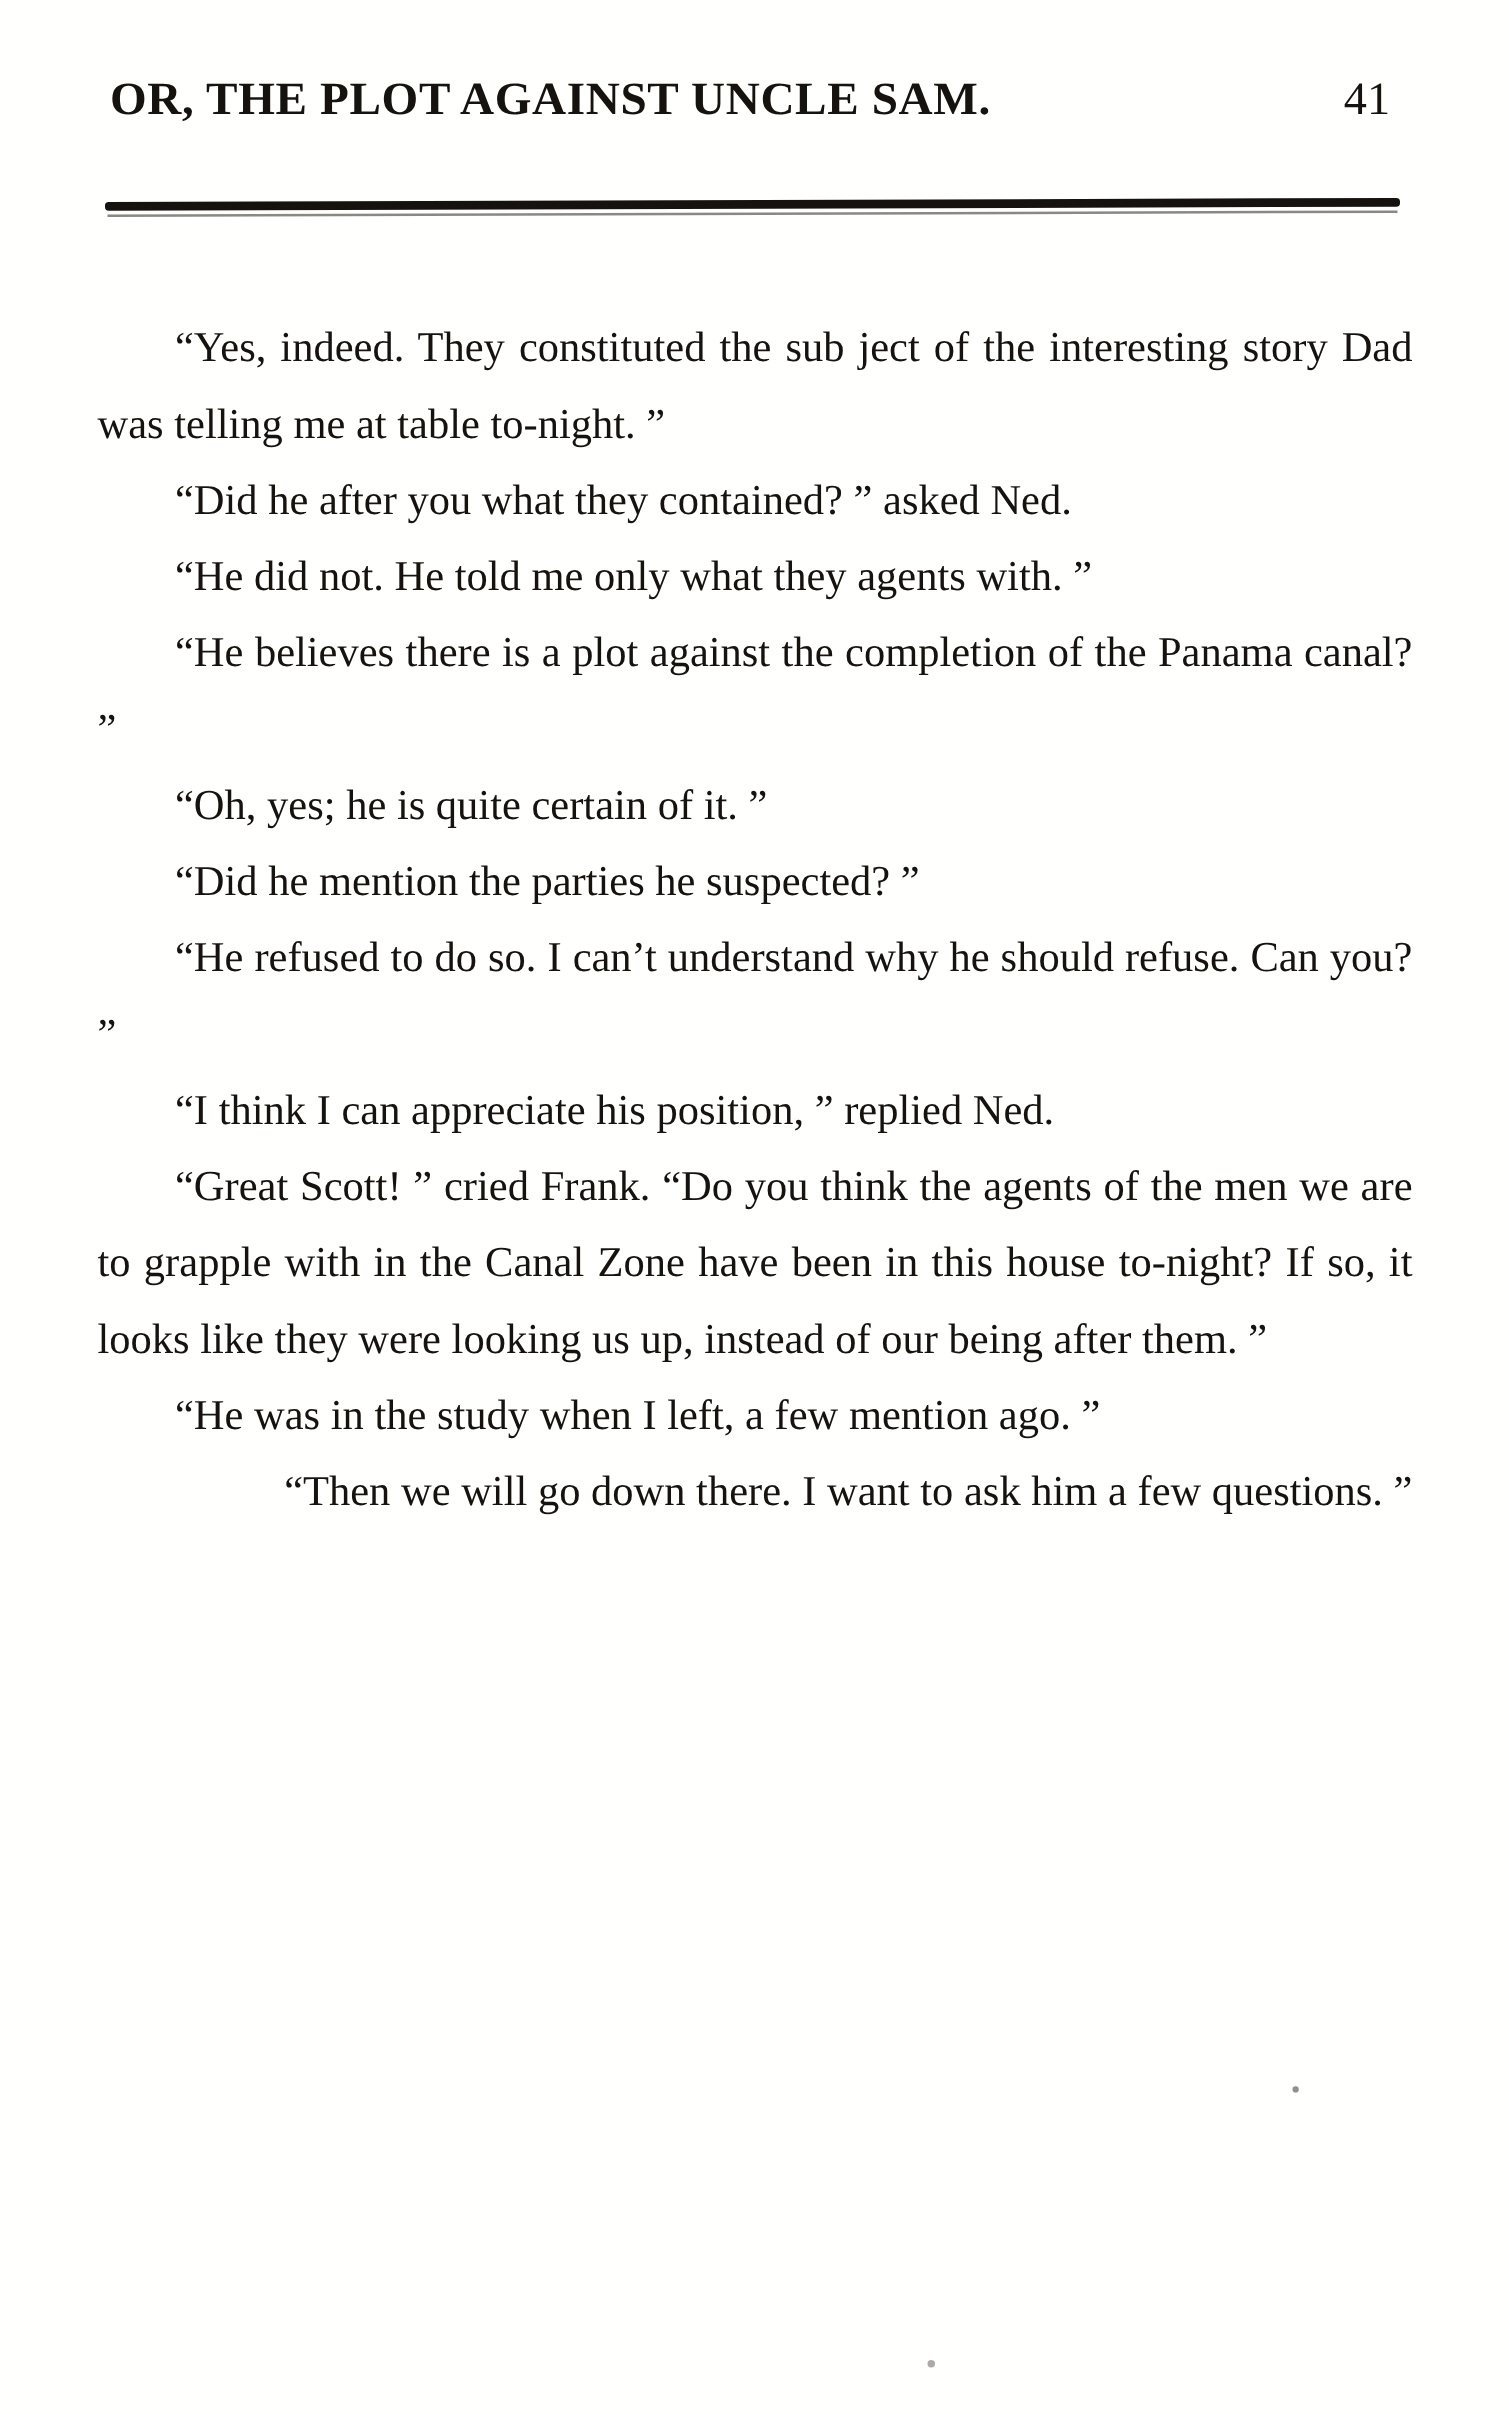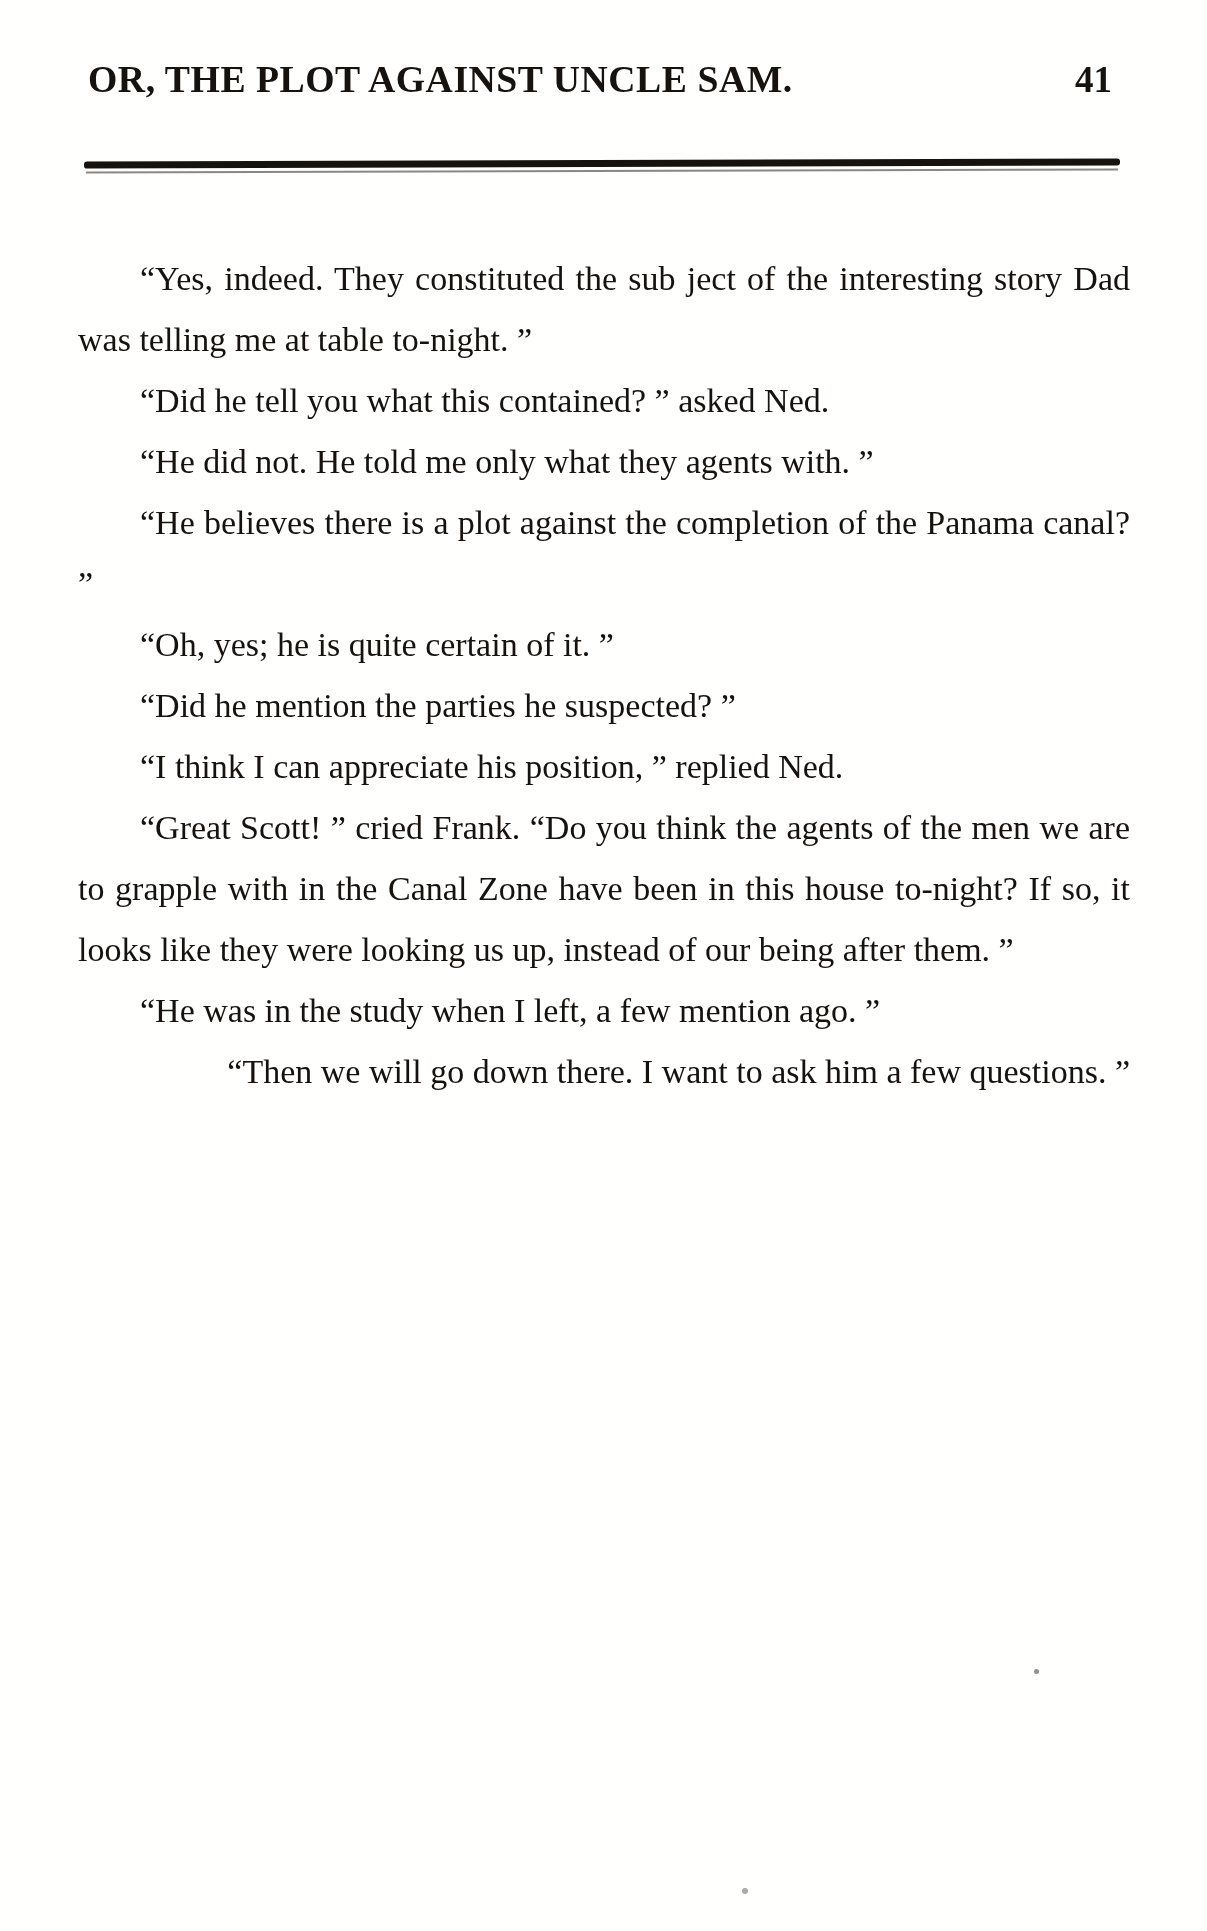--- a/index.html
+++ b/index.html
@@ -36,21 +36,21 @@
     font-family: "Liberation Serif", serif;
     font-weight: bold;
     font-size: 37px;
     letter-spacing: 0.5px;
     white-space: nowrap;
     transform: scaleX(1.02);
     transform-origin: left center;
   }
   .folio {
     font-family: "Liberation Serif", serif;
-    font-weight: bold;
+    font-weight: normal;
     font-size: 37px;
     padding-right: 6px;
   }
   .head-rule {
     position: absolute;
     left: 84px;
     top: 160px;
     width: 1036px;
     height: 7px;
     background: #16130f;
@@ -115,25 +115,26 @@
   <div class="running-head">
     <span class="running-head-title">OR, THE PLOT AGAINST UNCLE SAM.</span>
     <span class="folio">41</span>
   </div>
 
   <div class="head-rule"></div>
   <div class="head-rule-thin"></div>
 
   <div class="body-text">
     <p>“Yes, indeed.  They constituted the sub­ ject of the interesting story Dad was telling me at table to-night. ”</p>
-    <p>“Did he tell you what this contained? ” asked Ned.</p>
+    <p>“Did he after you what they contained? ” asked Ned.</p>
     <p>“He did not.   He told me only what they agents with. ”</p>
     <p>“He believes there is a plot against the completion of the Panama canal? ”</p>
     <p>“Oh, yes; he is quite certain  of it. ”</p>
     <p>“Did he mention the parties he suspected? ”</p>
+    <p>“He refused to do so.   I can’t understand why he should refuse.   Can you? ”</p>
     <p>“I think I can appreciate his position, ” replied Ned.</p>
     <p>“Great Scott! ” cried Frank.   “Do you think the agents of the men we are to grapple with in the Canal Zone have been in this house to-night?   If so, it looks like they were looking us up, instead of our being after them. ”</p>
     <p>“He was in the study when I left, a few mention ago. ”</p>
     <p>“Then we will go down there.   I want to ask him a few questions. ”</p>
   </div>
 
   <div class="speck-a"></div>
   <div class="speck-b"></div>
 
 </div>

